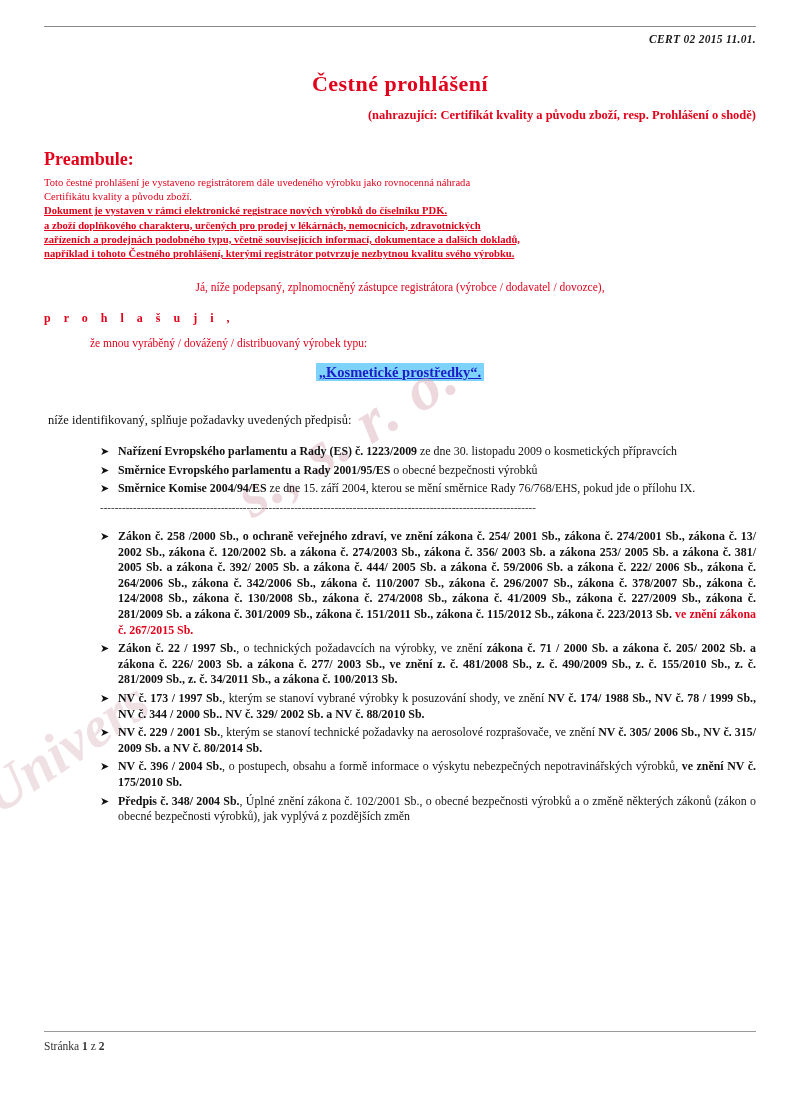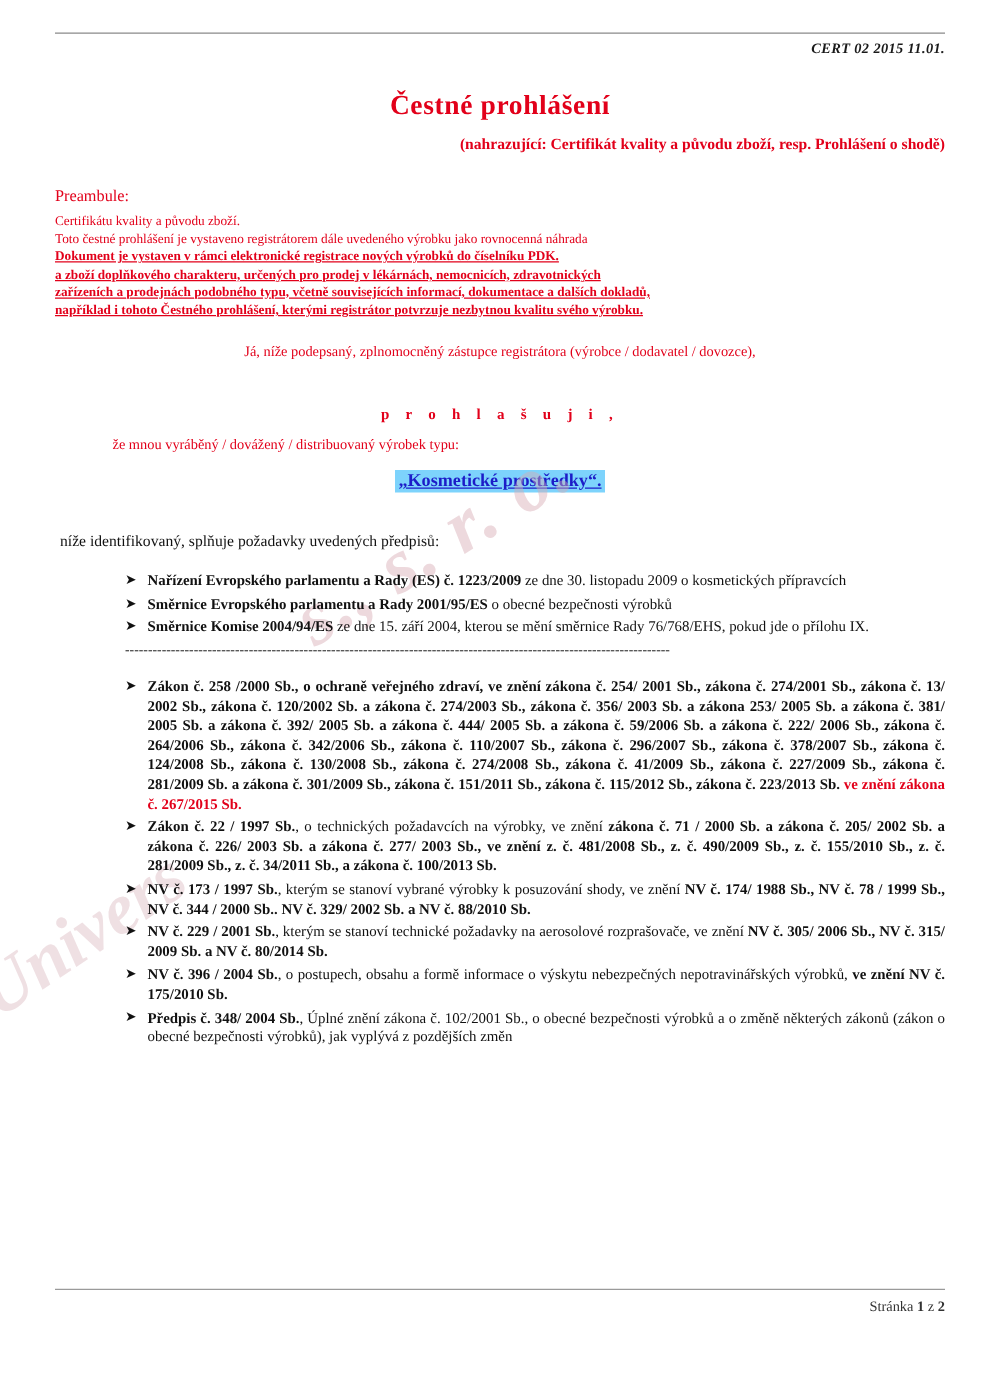--- a/index.html
+++ b/index.html
@@ -82,22 +82,22 @@
   .subtitle {
     text-align: right;
     color: #e2001a;
     font-weight: bold;
     font-size: 12.5px;
     margin-top: 8px;
   }
 
   .preamble-head {
     color: #e2001a;
-    font-weight: normal;
-    font-size: 13px;
+    font-weight: bold;
+    font-size: 18px;
     margin: 26px 0 6px 0;
   }
   .preamble p {
     color: #e2001a;
     font-size: 10.6px;
     margin: 0;
     line-height: 14.2px;
   }
   .preamble p.b {
     font-weight: bold;
@@ -109,25 +109,25 @@
   }
 
   .center-red {
     color: #e2001a;
     text-align: center;
     font-size: 11.5px;
     margin-top: 20px;
   }
   .declare {
     color: #e2001a;
-    text-align: center;
+    text-align: left;
     font-weight: bold;
     font-size: 12px;
     letter-spacing: 5px;
-    margin-top: 36px;
+    margin-top: 18px;
   }
   .product-line {
     color: #e2001a;
     font-size: 11.5px;
     margin-top: 11px;
     margin-left: 46px;
   }
   .product-name {
     text-align: center;
     margin-top: 14px;
@@ -180,21 +180,21 @@
     overflow: hidden;
   }
 
   .footer {
     position: absolute;
     left: 44px;
     right: 44px;
     bottom: 48px;
     border-top: 1px solid #9a9a9a;
     padding-top: 8px;
-    text-align: right;
+    text-align: left;
     font-size: 11.5px;
     color: #333;
   }
   .footer .b { font-weight: bold; }
 </style>
 </head>
 <body>
 
 <div class="page">
 
@@ -202,22 +202,22 @@
   <div class="watermark2">Univers</div>
 
   <div class="topline"></div>
   <div class="header-code">CERT 02 2015 11.01.</div>
 
   <h1 class="title">Čestné prohlášení</h1>
   <div class="subtitle">(nahrazující: Certifikát kvality a původu zboží, resp. Prohlášení o shodě)</div>
 
   <div class="preamble-head">Preambule:</div>
   <div class="preamble">
+    <p>Toto čestné prohlášení je vystaveno registrátorem dále uvedeného výrobku jako rovnocenná náhrada</p>
     <p>Certifikátu kvality a původu zboží.</p>
-    <p>Toto čestné prohlášení je vystaveno registrátorem dále uvedeného výrobku jako rovnocenná náhrada</p>
     <p class="b">Dokument je vystaven v rámci elektronické registrace nových výrobků do číselníku PDK.</p>
     <p class="b">a zboží doplňkového charakteru, určených pro prodej v lékárnách, nemocnicích, zdravotnických</p>
     <p class="b">zařízeních a prodejnách podobného typu, včetně souvisejících informací, dokumentace a dalších dokladů,</p>
     <p class="b">například i tohoto Čestného prohlášení, kterými registrátor potvrzuje nezbytnou kvalitu svého výrobku.</p>
   </div>
 
   <div class="center-red">Já, níže podepsaný, zplnomocněný zástupce registrátora (výrobce / dodavatel / dovozce),</div>
   <div class="declare">p r o h l a š u j i ,</div>
   <div class="product-line">že mnou vyráběný / dovážený  / distribuovaný výrobek typu:</div>
   <div class="product-name">

